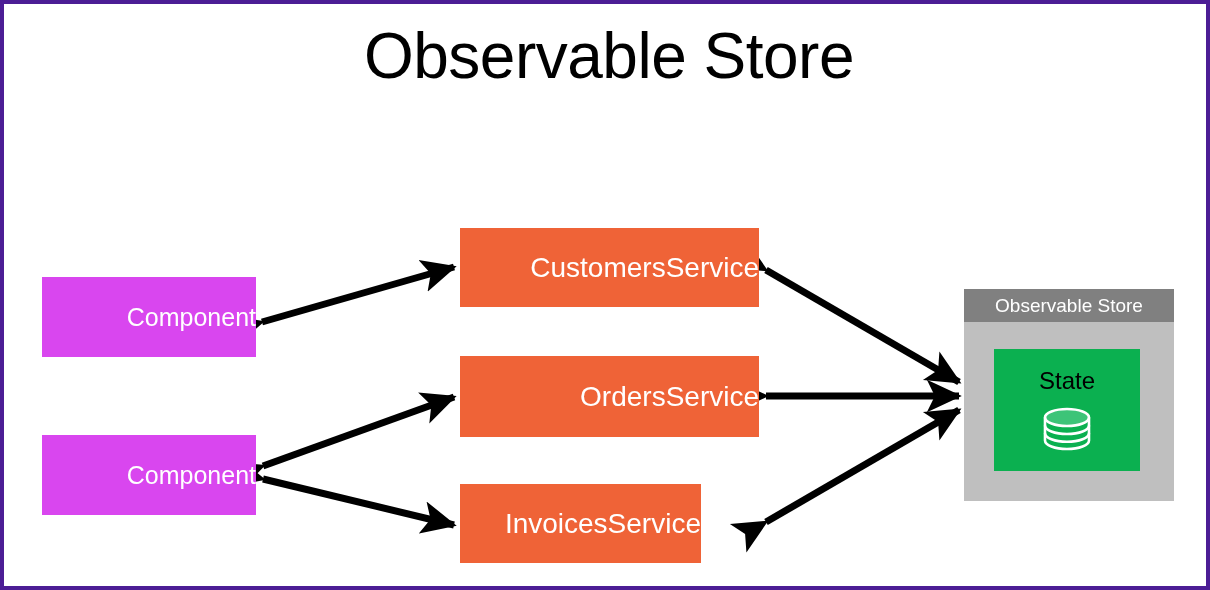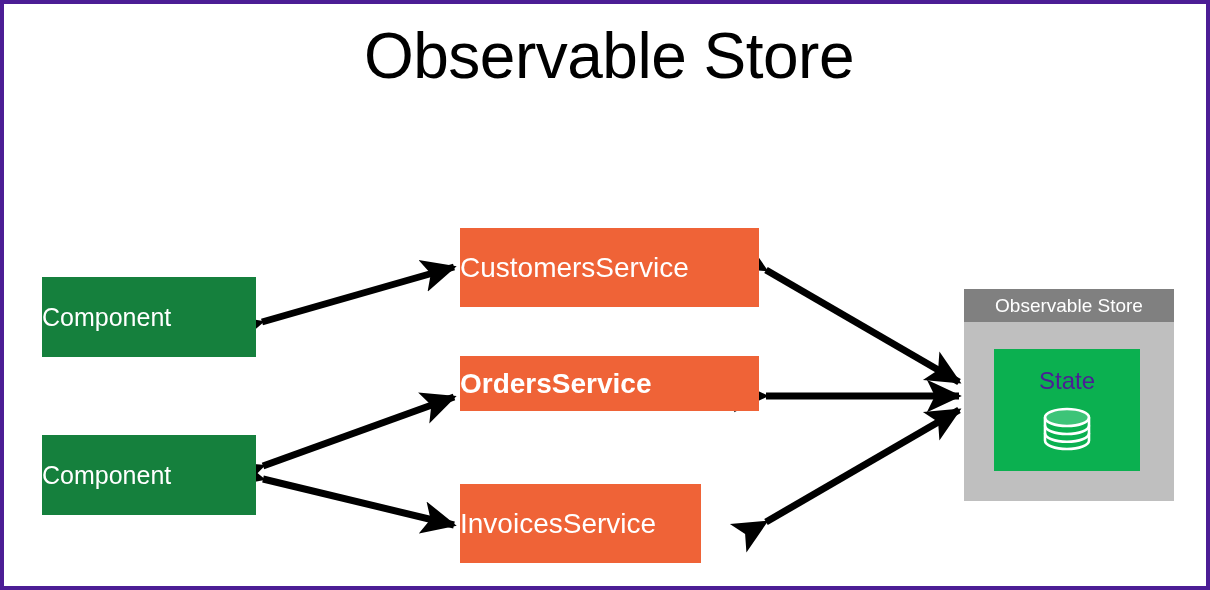--- a/index.html
+++ b/index.html
@@ -36,26 +36,26 @@
     line-height: 84px;
     color: #000000;
     font-family: "Liberation Sans", sans-serif;
     letter-spacing: -0.5px;
   }
   .node {
     position: absolute;
     box-sizing: border-box;
     display: flex;
     align-items: center;
-    justify-content: flex-start;
+    justify-content: flex-end;
     color: #ffffff;
     font-family: "Liberation Sans", sans-serif;
   }
   .node-component {
-    background: #15803d;
+    background: #d946ef;
     font-size: 25px;
   }
   .node-service {
     background: #ef6337;
     font-size: 28px;
   }
   .store-panel {
     position: absolute;
     box-sizing: border-box;
     background: #bfbfbf;
@@ -76,21 +76,21 @@
   }
   .state-box {
     position: absolute;
     background: #0bb050;
     display: flex;
     flex-direction: column;
     align-items: center;
     box-sizing: border-box;
   }
   .state-label {
-    color: #4c1d95;
+    color: #000000;
     font-size: 24px;
     margin-top: 18px;
     font-family: "Liberation Sans", sans-serif;
   }
   .db-icon {
     margin-top: 12px;
   }
 </style>
 </head>
 <body>
@@ -124,21 +124,21 @@
   </div>
 
   <div class="node node-component" style="left:38px; top:431px; width:214px; height:80px;">
     <span>Component</span>
   </div>
 
   <div class="node node-service" style="left:456px; top:224px; width:299px; height:79px;">
     <span>CustomersService</span>
   </div>
 
-  <div class="node node-service" style="left:456px; top:352px; width:299px; height:55px;font-weight:bold;">
+  <div class="node node-service" style="left:456px; top:352px; width:299px; height:81px;">
     <span>OrdersService</span>
   </div>
 
   <div class="node node-service" style="left:456px; top:480px; width:241px; height:79px;">
     <span>InvoicesService</span>
   </div>
 
   <div class="store-panel" style="left:960px; top:285px; width:210px; height:212px;">
 
     <div class="store-header">

